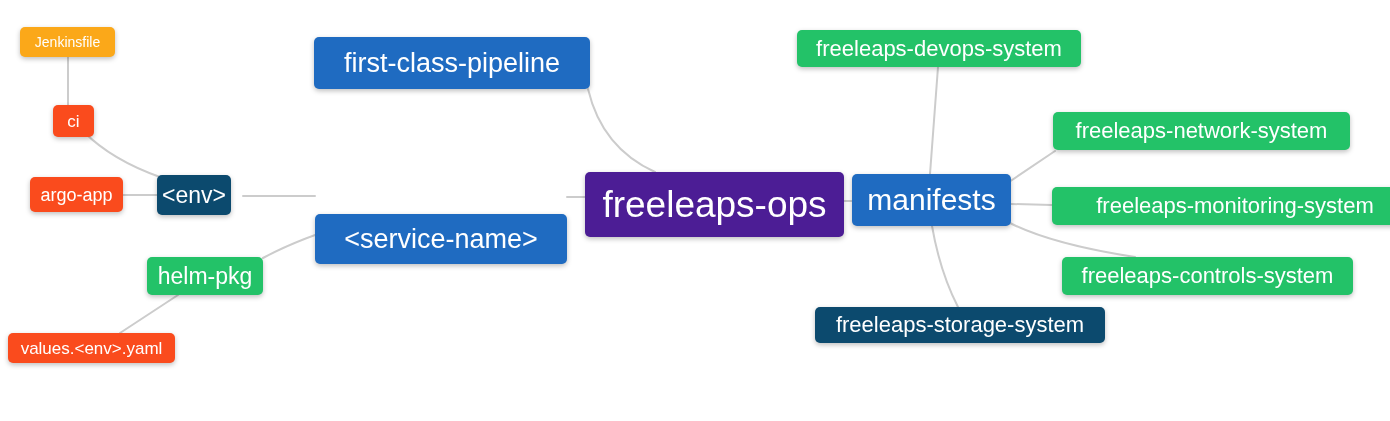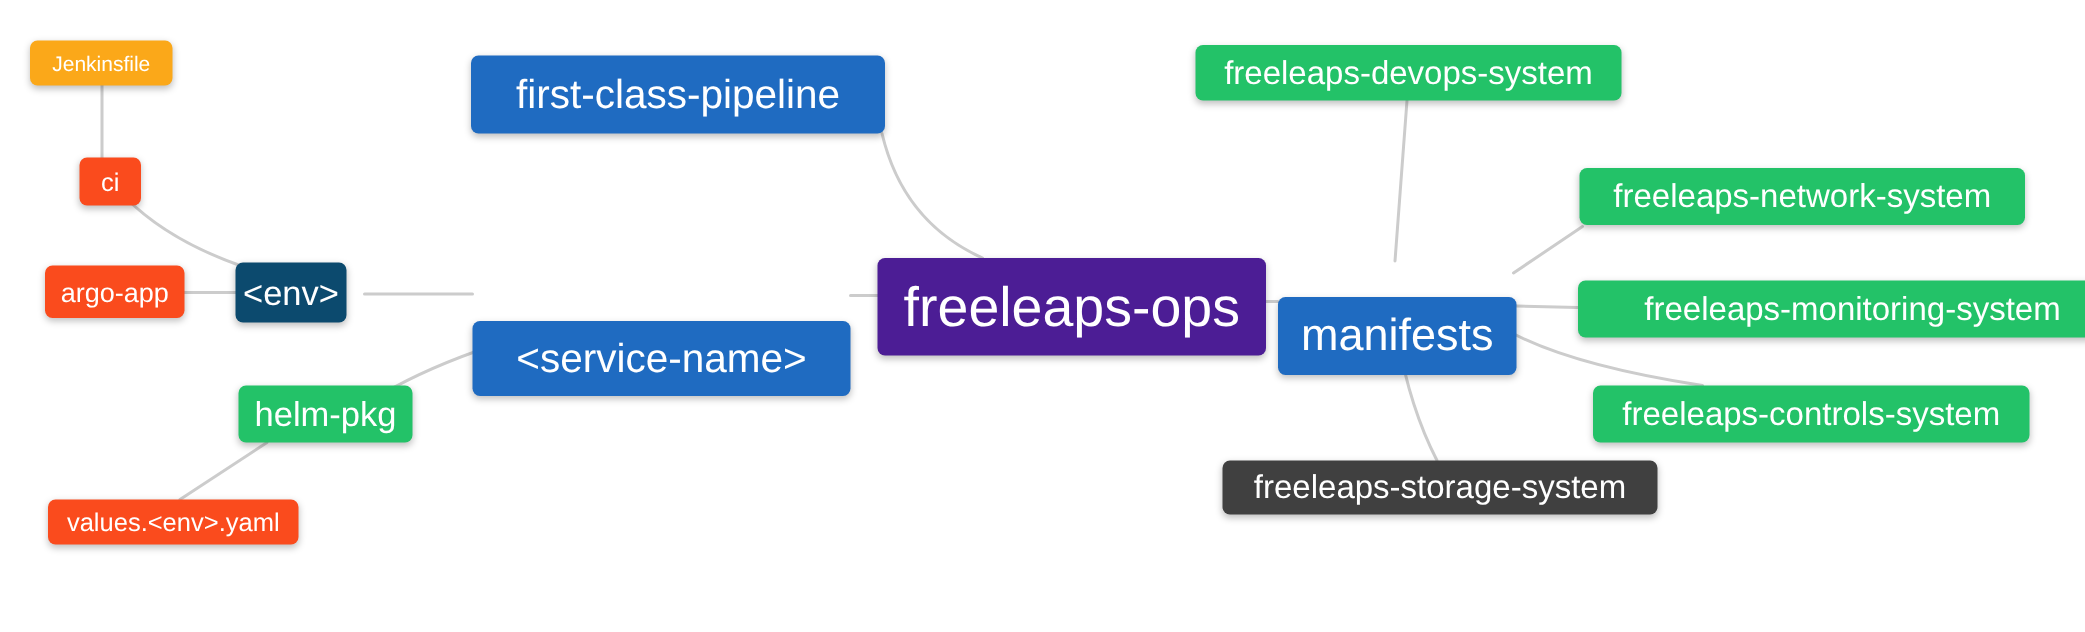--- a/index.html
+++ b/index.html
@@ -63,47 +63,47 @@
       </div>
       <div class="node" style="left: 53px; top: 105px; width: 41px; height: 32px; background: rgb(250, 75, 29); color: rgb(255, 255, 255); font-size: 17px;">
         <span>ci</span>
       </div>
       <div class="node" style="left: 30px; top: 177px; width: 93px; height: 35px; background: rgb(250, 75, 29); color: rgb(255, 255, 255); font-size: 18px;">
         <span>argo-app</span>
       </div>
       <div class="node" style="left: 157px; top: 175px; width: 74px; height: 40px; background: #0c4a6e; color: rgb(255, 255, 255); font-size: 23px; justify-content: center;">
         <span>&lt;env&gt;</span>
       </div>
-      <div class="node" style="left: 159px; top: 257px; width: 116px; height: 38px; background: rgb(35, 194, 104); color: rgb(255, 255, 255); font-size: 23px;">
+      <div class="node" style="left: 147px; top: 257px; width: 116px; height: 38px; background: rgb(35, 194, 104); color: rgb(255, 255, 255); font-size: 23px;">
         <span>helm-pkg</span>
       </div>
-      <div class="node" style="left: 8px; top: 333px; width: 167px; height: 30px; background: rgb(250, 75, 29); color: rgb(255, 255, 255); font-size: 17px; margin-left: 24px;">
+      <div class="node" style="left: 8px; top: 333px; width: 167px; height: 30px; background: rgb(250, 75, 29); color: rgb(255, 255, 255); font-size: 17px;">
         <span>values.&lt;env&gt;.yaml</span>
       </div>
       <div class="node" style="left: 314px; top: 37px; width: 276px; height: 52px; background: rgb(31, 107, 193); color: rgb(255, 255, 255); font-size: 27px;">
         <span>first-class-pipeline</span>
       </div>
       <div class="node" style="left: 315px; top: 172px; width: 252px; height: 50px; background: rgb(31, 107, 193); color: rgb(255, 255, 255); font-size: 27px; margin-top: 42px;">
         <span>&lt;service-name&gt;</span>
       </div>
       <div class="node" style="left: 585px; top: 172px; width: 259px; height: 65px; background: #4c1d95; color: rgb(255, 255, 255); font-size: 37px;">
         <span>freeleaps-ops</span>
       </div>
-      <div class="node" style="left: 852px; top: 174px; width: 159px; height: 52px; background: rgb(31, 107, 193); color: rgb(255, 255, 255); font-size: 30px; margin-top: 24px;">
+      <div class="node" style="left: 852px; top: 174px; width: 159px; height: 52px; background: rgb(31, 107, 193); color: rgb(255, 255, 255); font-size: 30px;">
         <span>manifests</span>
       </div>
       <div class="node" style="left: 797px; top: 30px; width: 284px; height: 37px; background: rgb(35, 194, 104); color: rgb(255, 255, 255); font-size: 22px;">
         <span>freeleaps-devops-system</span>
       </div>
       <div class="node" style="left: 1053px; top: 112px; width: 297px; height: 38px; background: rgb(35, 194, 104); color: rgb(255, 255, 255); font-size: 22px;">
         <span>freeleaps-network-system</span>
       </div>
       <div class="node" style="left: 1052px; top: 187px; width: 366px; height: 38px; background: rgb(35, 194, 104); color: rgb(255, 255, 255); font-size: 22px;">
         <span>freeleaps-monitoring-system</span>
       </div>
       <div class="node" style="left: 1062px; top: 257px; width: 291px; height: 38px; background: rgb(35, 194, 104); color: rgb(255, 255, 255); font-size: 22px;">
         <span>freeleaps-controls-system</span>
       </div>
-      <div class="node" style="left: 815px; top: 307px; width: 290px; height: 36px; background: #404040; color: rgb(255, 255, 255); font-size: 22px;">
+      <div class="node" style="left: 815px; top: 307px; width: 290px; height: 36px; background: #0c4a6e; color: rgb(255, 255, 255); font-size: 22px;">
         <span>freeleaps-storage-system</span>
       </div>
     </div>
 </div>
 
 </body></html>

